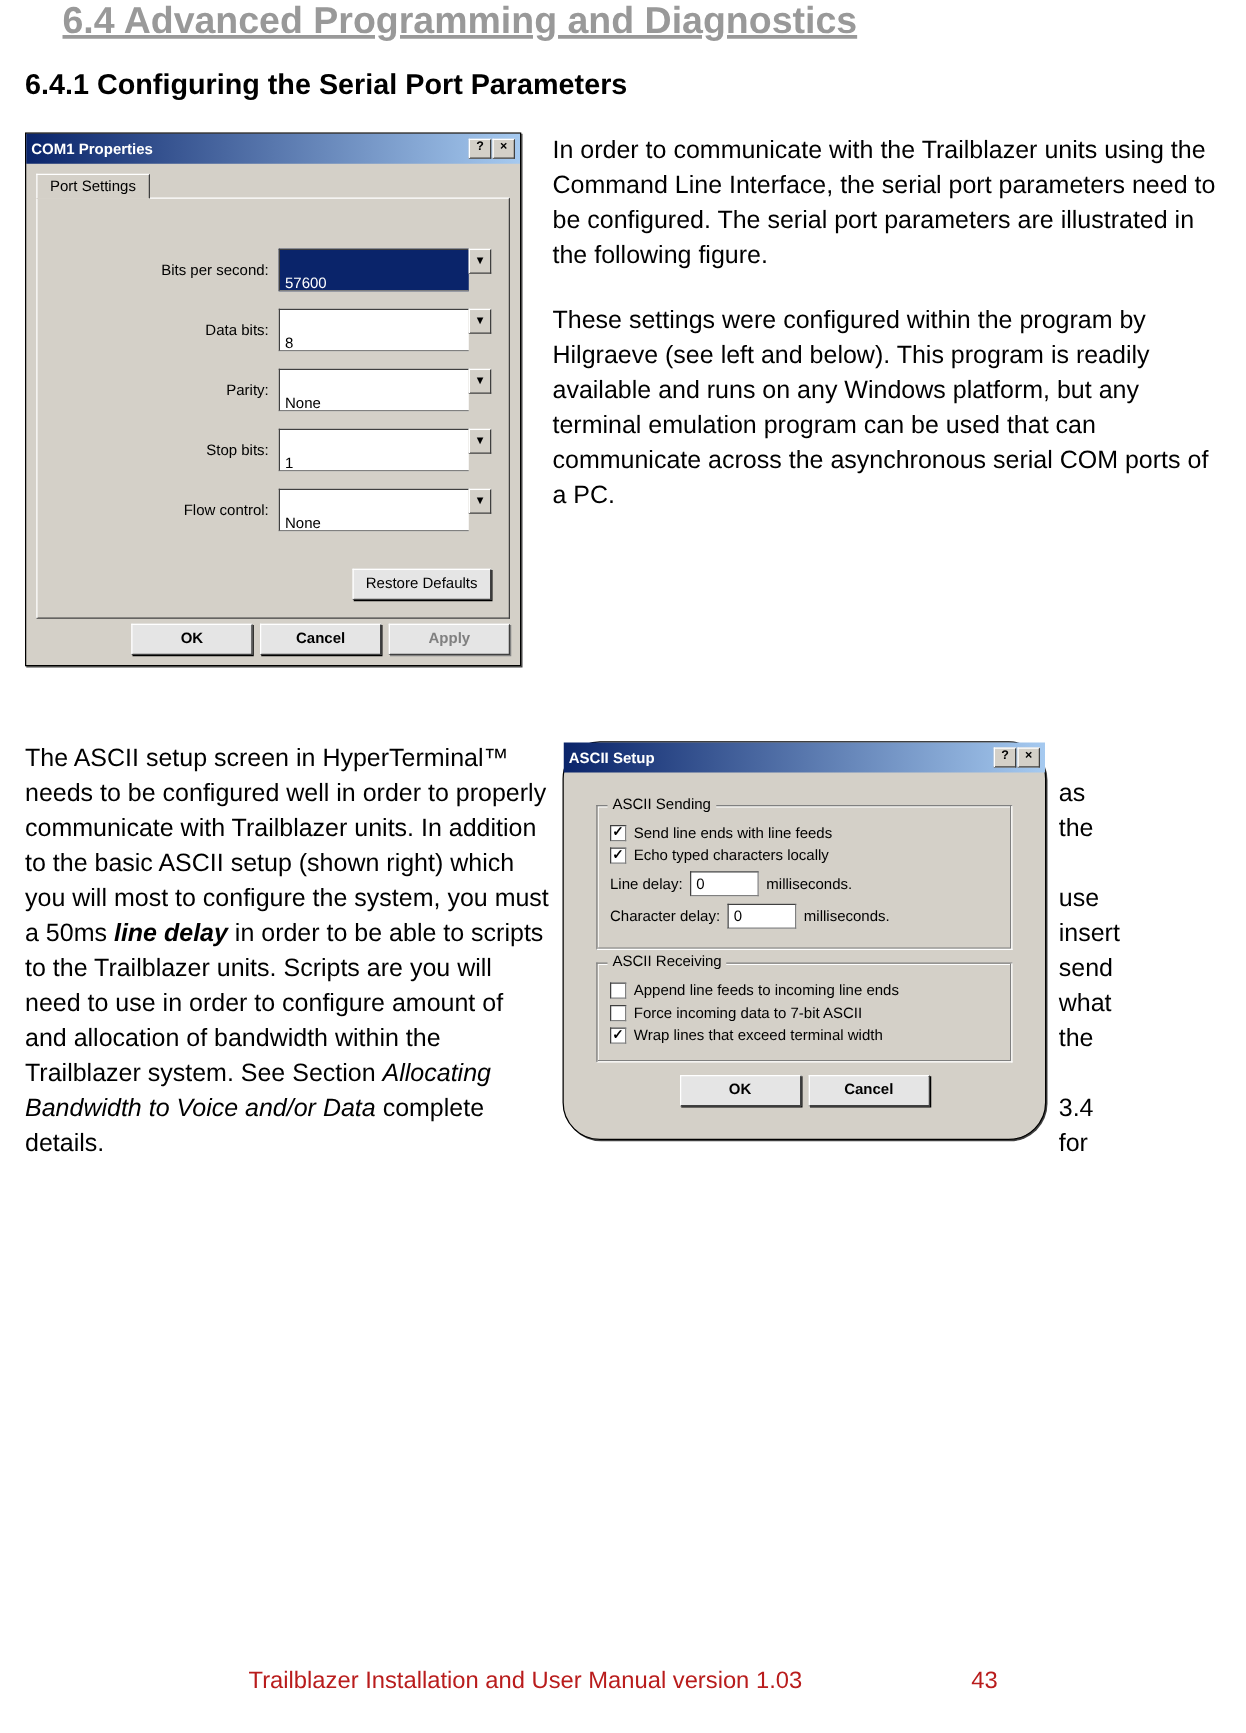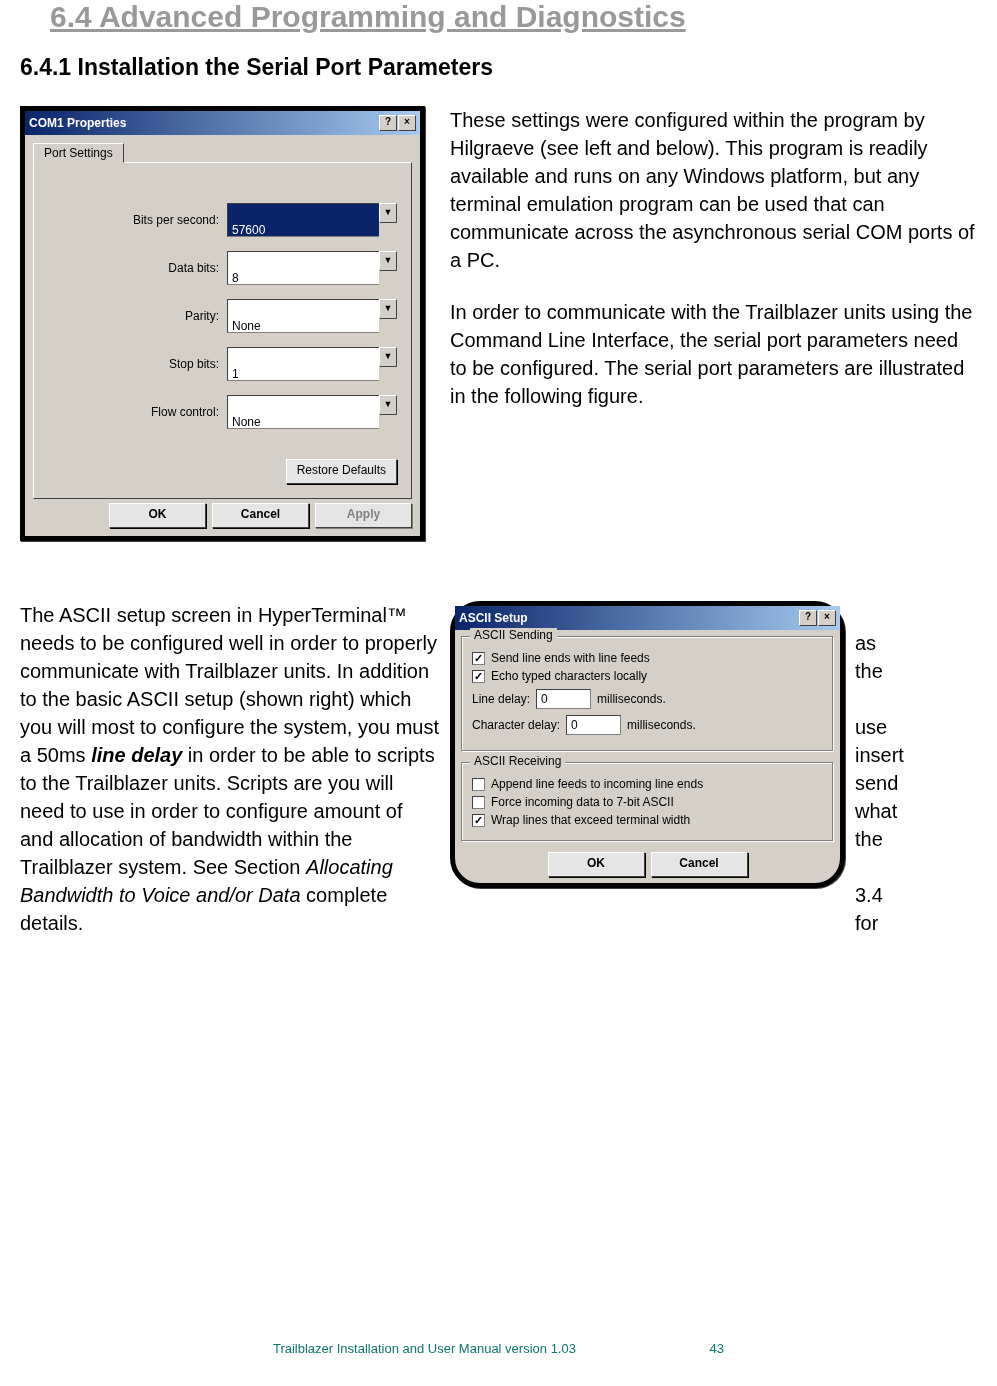--- a/index.html
+++ b/index.html
@@ -51,29 +51,29 @@
     line-height: 1.4;
     color: #000;
     white-space: pre-line;
   }
   .footer {
     position: absolute;
     bottom: 30px;
     left: 0;
     width: 100%;
     text-align: center;
-    font-size: 13px;
-    color: #0f766e;
+    font-size: 19px;
+    color: #b91c1c;
   }
   .footer span:last-child { margin-left: 130px; }
 
   
   .dialog {
     background: #d4d0c8;
-    border: 5px solid #000000;
+    border: 1px solid #000000;
     box-shadow: 1px 1px 0 #404040;
     font-family: Tahoma, sans-serif;
     font-size: 12px;
     color: #000;
   }
   .titlebar {
     background: linear-gradient(to right, #0a246a, #a6caf0);
     color: #fff;
     font-weight: bold;
     padding: 3px 4px;
@@ -258,21 +258,21 @@
   .dialog2 { width: 385px; border-radius: 30px; }
 
   .italic { font-style: italic; }
   .bolditalic { font-style: italic; font-weight: bold; }
 </style>
 </head>
 <body>
 
 <div class="page">
   <div class="section-heading">6.4  Advanced Programming and Diagnostics</div>
-  <div class="subsection-heading">6.4.1  Installation the Serial Port Parameters</div>
+  <div class="subsection-heading">6.4.1  Configuring the Serial Port Parameters</div>
 
   <div class="row-top">
 
     <div class="dialog dialog1">
       <div class="titlebar">
         <span>COM1 Properties</span>
         <div class="titlebar-buttons">
           <div class="tbtn">?</div>
           <div class="tbtn">×</div>
         </div>
@@ -323,39 +323,39 @@
         </div>
         <div class="btn-row">
           <div class="btn">OK</div>
           <div class="btn">Cancel</div>
           <div class="btn disabled">Apply</div>
         </div>
       </div>
     </div>
 
     <div class="para" style="flex:1;">
+      <p>In order to communicate with the Trailblazer units using the Command Line Interface, the serial port parameters need to be configured. The serial port parameters are illustrated in the following figure.</p>
       <p>These settings were configured within the program by Hilgraeve (see left and below). This program is readily available and runs on any Windows platform, but any terminal emulation program can be used that can communicate across the asynchronous serial COM ports of a PC.</p>
-      <p>In order to communicate with the Trailblazer units using the Command Line Interface, the serial port parameters need to be configured. The serial port parameters are illustrated in the following figure.</p>
     </div>
   </div>
 
   <div class="row-bottom">
     <div class="para left-para">
       <span>The ASCII setup screen in HyperTerminal™ needs to be configured well in order to properly communicate with Trailblazer units. In addition to the basic ASCII setup (shown right) which you will most to configure the system, you must a 50ms </span><span class="bolditalic">line delay</span><span> in order to be able to scripts to the Trailblazer units. Scripts are you will need to use in order to configure amount of and allocation of bandwidth within the Trailblazer system. See Section </span><span class="italic">Allocating Bandwidth to Voice and/or Data</span><span> complete details.</span>
     </div>
 
     <div class="dialog dialog2">
       <div class="titlebar">
         <span>ASCII Setup</span>
         <div class="titlebar-buttons">
           <div class="tbtn">?</div>
           <div class="tbtn">×</div>
         </div>
       </div>
-      <div class="dialog-body" style="padding:6px;">
+      <div class="dialog-body" style="padding:26px;">
         <div class="group">
           <div class="group-title">ASCII Sending</div>
           <div class="cb-row">
             <div class="cb">✓</div>
             <span>Send line ends with line feeds</span>
           </div>
           <div class="cb-row">
             <div class="cb">✓</div>
             <span>Echo typed characters locally</span>
           </div>

